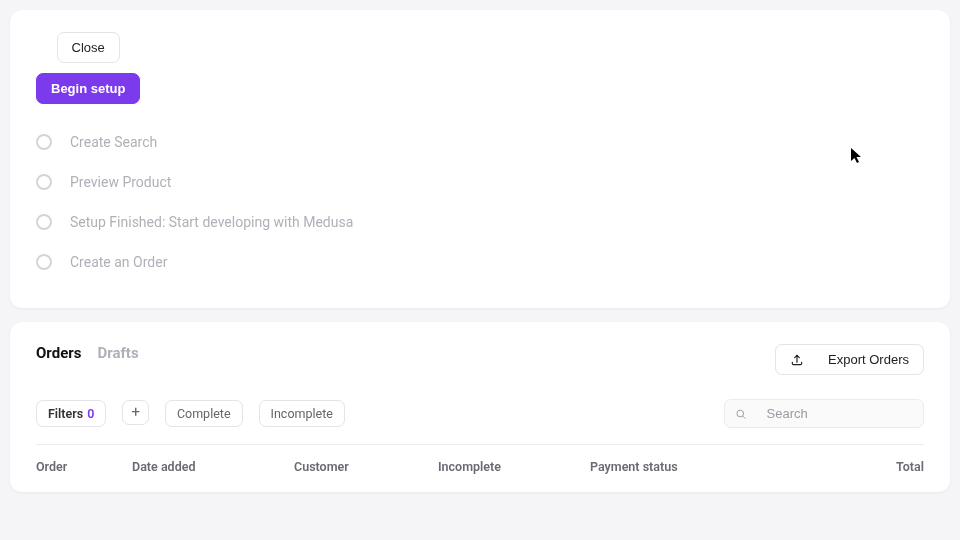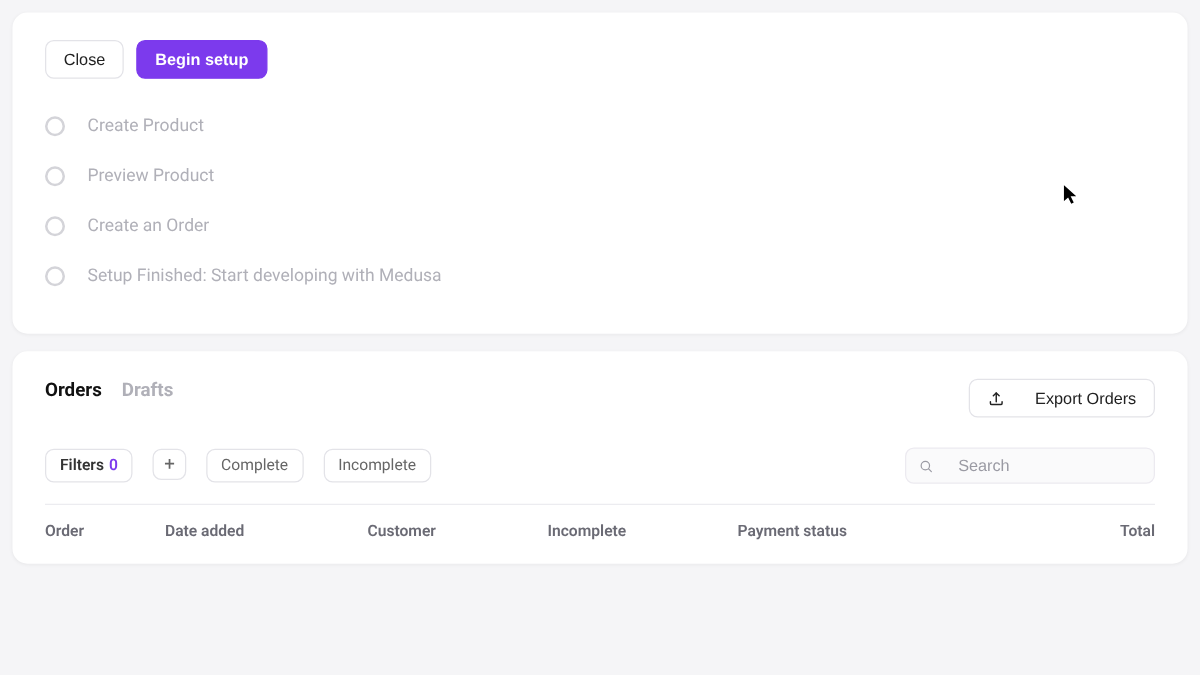--- a/index.html
+++ b/index.html
@@ -50,20 +50,21 @@
       margin-bottom: 2px;
     }
     .gs-text p {
       font-size: 13px;
       color: #333;
     }
     .gs-actions {
       display: flex;
       gap: 10px;
       align-items: center;
+      flex-direction: column;
     }
     .btn {
       font-size: 13px;
       font-weight: 500;
       padding: 7px 14px;
       border-radius: 7px;
       cursor: pointer;
       border: 1px solid #e3e3e8;
       background: #fff;
       color: #222;
@@ -205,33 +206,33 @@
   <div class="gs-header">
     <div class="gs-actions">
       <button class="btn">Close</button>
       <button class="btn btn-primary">Begin setup</button>
     </div>
   </div>
 
   <ul class="gs-steps">
     <li class="gs-step">
       <span class="circle"></span>
-      <span>Create Product</span>
+      <span>Create Search</span>
     </li>
     <li class="gs-step">
       <span class="circle"></span>
       <span>Preview Product</span>
     </li>
     <li class="gs-step">
       <span class="circle"></span>
+      <span>Setup Finished: Start developing with Medusa</span>
+    </li>
+    <li class="gs-step">
+      <span class="circle"></span>
       <span>Create an Order</span>
-    </li>
-    <li class="gs-step">
-      <span class="circle"></span>
-      <span>Setup Finished: Start developing with Medusa</span>
     </li>
   </ul>
 </div>
 
 <div class="page card-orders">
   <div class="orders-header">
     <div class="tabs">
       <span class="tab active">Orders</span>
       <span class="tab">Drafts</span>
     </div>

